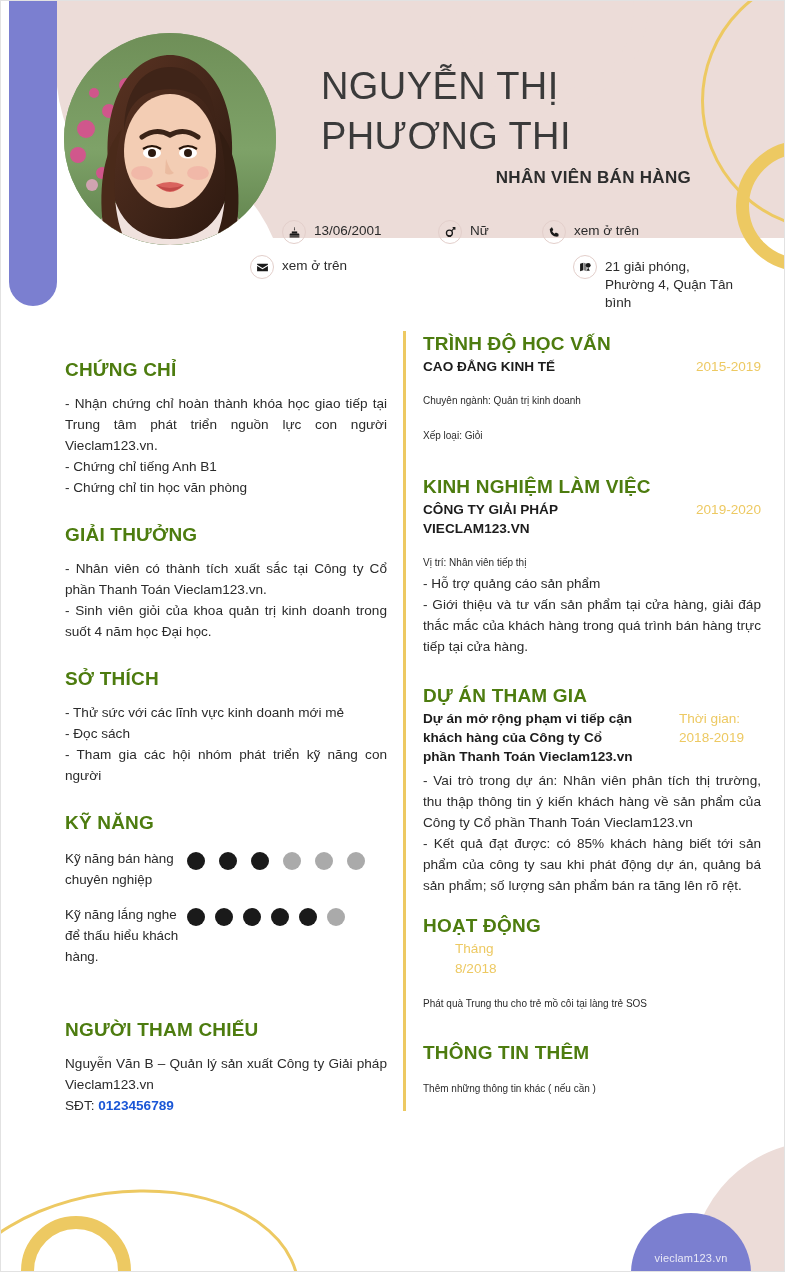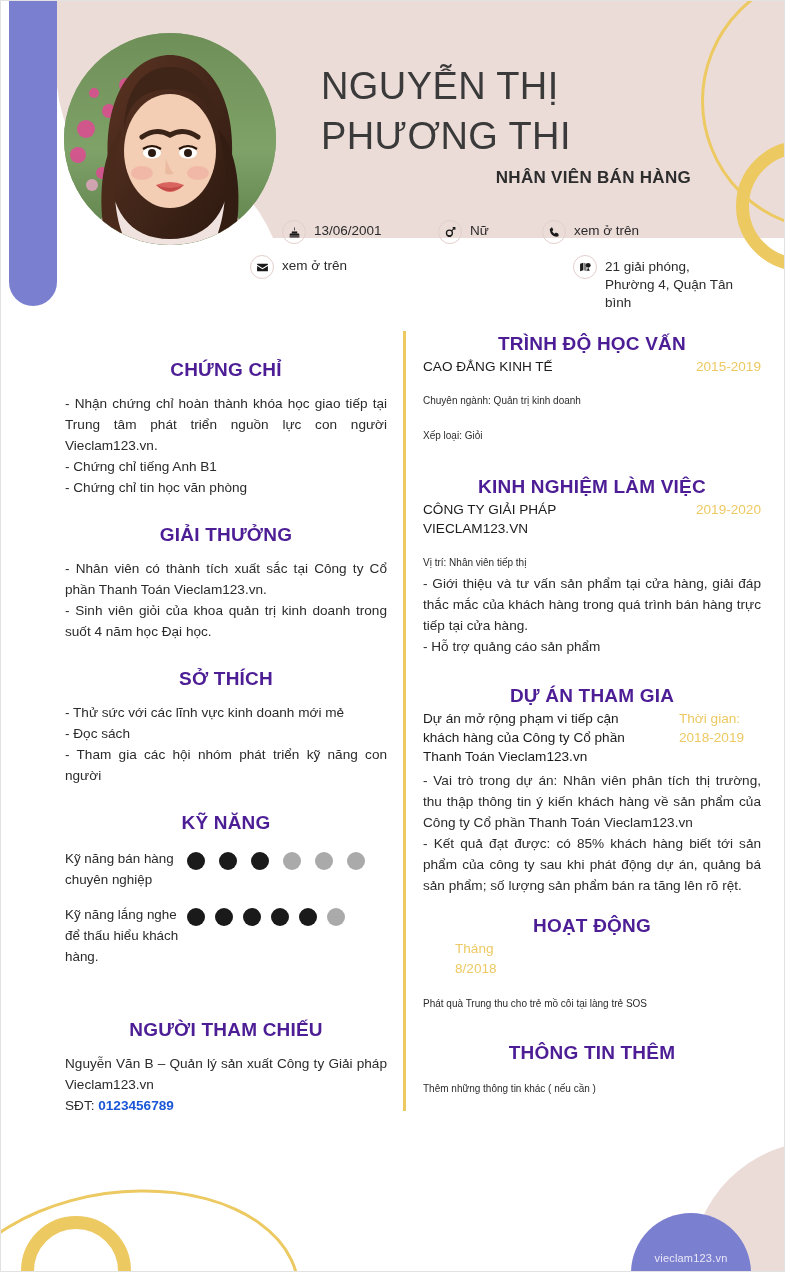--- a/index.html
+++ b/index.html
@@ -124,40 +124,40 @@
 
   
   .divider {
     position: absolute; left: 402px; top: 330px;
     width: 3px; height: 780px; background: #edc962;
   }
   .col-left  { position: absolute; left: 64px;  top: 332px; width: 322px; }
   .col-right { position: absolute; left: 422px; top: 332px; width: 338px; }
 
   h2.sect {
-    font-size: 19px; font-weight: 700; color: #4c1d95;
-    letter-spacing: .2px; margin: 0; text-align: center;
+    font-size: 19px; font-weight: 700; color: #4d7c0f;
+    letter-spacing: .2px; margin: 0;
   }
   .col-left  h2.sect { margin-top: 26px; margin-bottom: 12px; }
   .col-right h2.sect { margin-top: 24px; margin-bottom: 2px; }
 
   p.body {
     font-size: 13.6px; line-height: 21px; color: #2b2b2b;
     text-align: justify; margin: 0;
   }
   p.body + p.body { margin-top: 0; }
 
   .intro { font-size: 13.6px; line-height: 21px; color: #2b2b2b; text-align: justify; }
 
   .entry-head {
     display: flex; justify-content: space-between; align-items: flex-start;
     gap: 10px;
   }
   .entry-title {
-    font-size: 13.6px; font-weight: 400; color: #1c1c1c; line-height: 19px;
+    font-size: 13.6px; font-weight: 700; color: #1c1c1c; line-height: 19px;
   }
   .entry-date {
     font-size: 13.6px; color: #edc962; white-space: nowrap; line-height: 19px;
     flex-shrink: 0;
   }
   .entry-date.twoline { white-space: normal; width: 82px; text-align: left; }
   .sub { font-size: 10px; line-height: 21px; color: #2b2b2b; margin-top: 14px; }
 
   
   .skill-row {
@@ -362,22 +362,22 @@
     </div>
     <div class="sub">Chuyên ngành: Quản trị kinh doanh</div>
     <div class="sub">Xếp loại: Giỏi</div>
 
     <h2 class="sect" style="margin-top:30px">KINH NGHIỆM LÀM VIỆC</h2>
     <div class="entry-head">
       <span class="entry-title" style="max-width:200px">CÔNG TY GIẢI PHÁP VIECLAM123.VN</span>
       <span class="entry-date">2019-2020</span>
     </div>
     <div class="sub">Vị trí: Nhân viên tiếp thị</div>
+    <p class="body">- Hỗ trợ quảng cáo sản phẩm</p>
     <p class="body">- Giới thiệu và tư vấn sản phẩm tại cửa hàng, giải đáp thắc mắc của khách hàng trong quá trình bán hàng trực tiếp tại cửa hàng.</p>
-    <p class="body">- Hỗ trợ quảng cáo sản phẩm</p>
 
     <h2 class="sect" style="margin-top:28px">DỰ ÁN THAM GIA</h2>
     <div class="entry-head">
       <span class="entry-title" style="max-width:214px">Dự án mở rộng phạm vi tiếp cận khách hàng của Công ty Cổ phần Thanh Toán Vieclam123.vn</span>
       <span class="entry-date twoline">Thời gian: 2018-2019</span>
     </div>
     <p class="body" style="margin-top:4px">- Vai trò trong dự án: Nhân viên phân tích thị trường, thu thập thông tin ý kiến khách hàng về sản phẩm của Công ty Cổ phần Thanh Toán Vieclam123.vn</p>
     <p class="body">- Kết quả đạt được: có 85% khách hàng biết tới sản phẩm của công ty sau khi phát động dự án, quảng bá sản phẩm; số lượng sản phẩm bán ra tăng lên rõ rệt.</p>
 
     <h2 class="sect" style="margin-top:19px">HOẠT ĐỘNG</h2>

